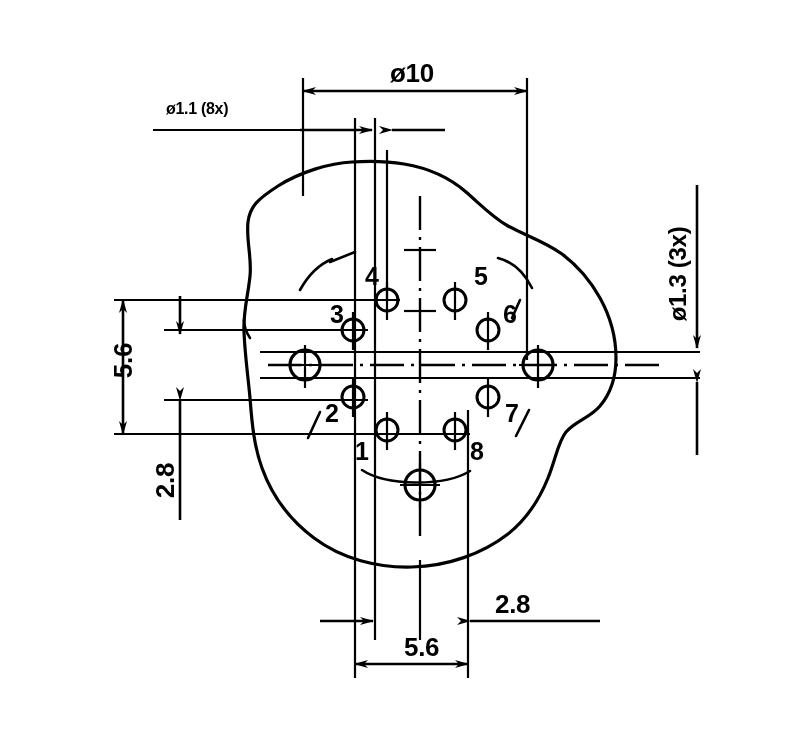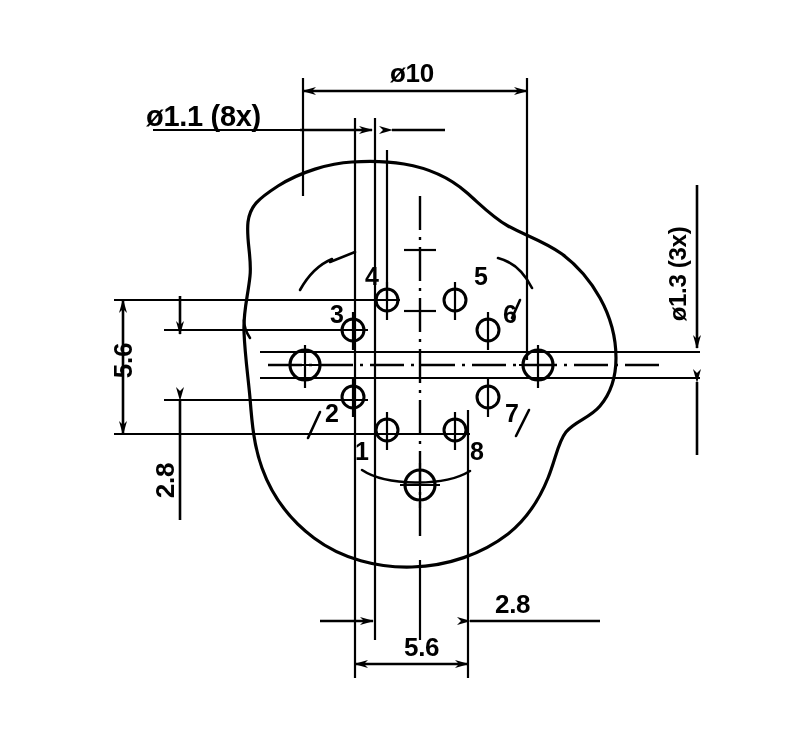--- a/index.html
+++ b/index.html
@@ -161,21 +161,21 @@
   </g>
 
   <g>
     <line x1="355" y1="664" x2="468" y2="664" stroke="#000" stroke-width="2.6" marker-start="url(#arr-l)" marker-end="url(#arr-r)"></line>
   </g>
 
 </svg>
 
 <div class="dimtext" style="left:390px;top:58px;font-size:26px;">ø10</div>
 
-<div class="dimtext" style="left:146px;top:100px;font-size:29px;">ø1.1 (8x)</div>
+<div class="dimtext" style="left:166px;top:100px;font-size:16px;">ø1.1 (8x)</div>
 
 <div class="dimtext rot" style="left:608px;top:260px;width:140px;text-align:center;font-size:24px;transform:rotate(-90deg);">ø1.3 (3x)</div>
 
 <div class="dimtext rot" style="left:78px;top:345px;width:90px;text-align:center;font-size:26px;transform:rotate(-90deg);">5.6</div>
 
 <div class="dimtext rot" style="left:120px;top:465px;width:90px;text-align:center;font-size:26px;transform:rotate(-90deg);">2.8</div>
 
 <div class="dimtext" style="left:495px;top:589px;font-size:26px;">2.8</div>
 
 <div class="dimtext" style="left:404px;top:632px;font-size:26px;">5.6</div>

